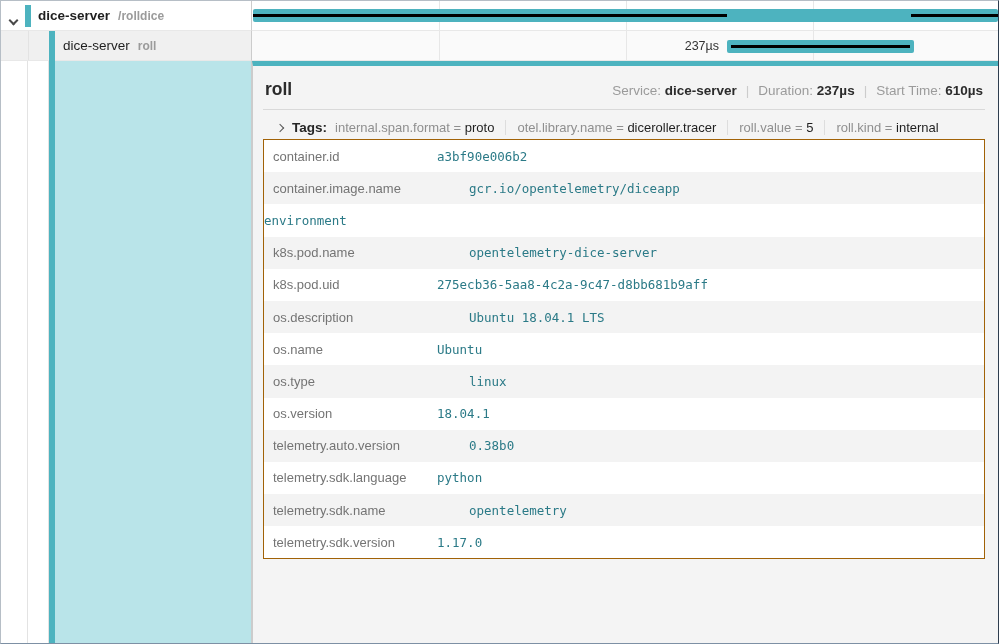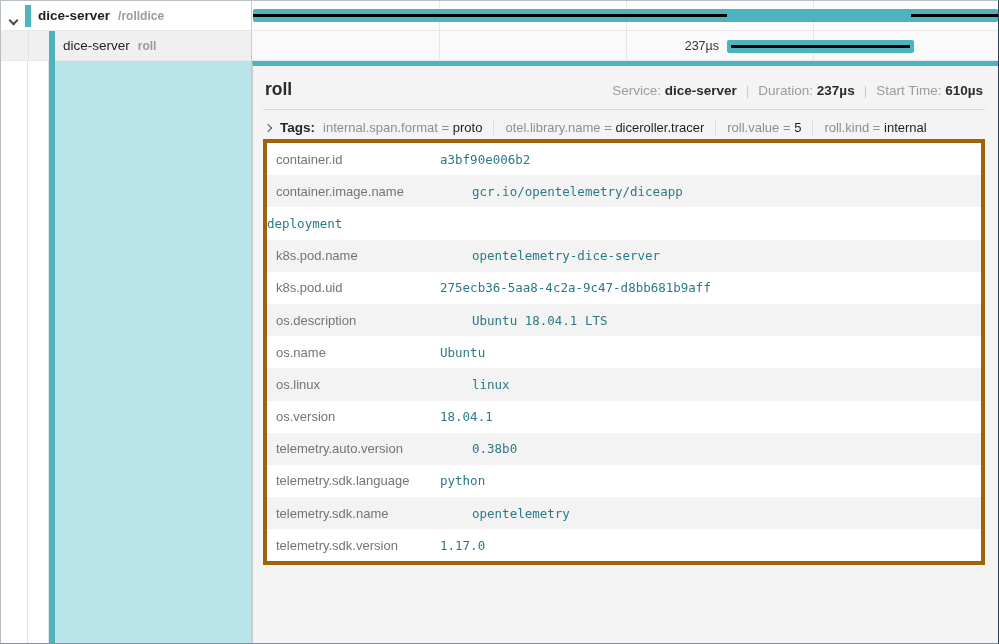--- a/index.html
+++ b/index.html
@@ -72,31 +72,31 @@
   }
   .d-header {
     display:flex; justify-content:space-between; align-items:baseline;
     margin:0 13px 0 10px; padding:13px 2px 9px 2px; border-bottom:1px solid #d9d9d9;
   }
   .d-title { font-size:17.5px; font-weight:600; color:#2b2b2b; }
   .d-meta { font-size:13.5px; color:#9b9b9b; }
   .d-meta b { color:#2b2b2b; font-weight:700; }
   .meta-pipe { color:#cccccc; padding:0 9px; }
 
-  .tags-row { display:flex; align-items:center; padding:10px 14px 4px 12px; font-size:13px; }
+  .tags-row { display:flex; align-items:center; padding:10px 14px 4px 24px; font-size:13px; }
   .tags-row .chev, .proc-row .chev { width:6px; height:6px; border-width:1.5px; border-color:#555; margin-right:9px; }
   .tags-label, .proc-label { font-weight:700; color:#262626; font-size:13.5px; }
   .tags-label { margin-right:8px; }
   .tag-item { padding:0 11px; color:#8f8f8f; white-space:nowrap; }
   .tag-item + .tag-item { border-left:1px solid #dddddd; }
   .tag-item .tag-val { color:#1f1f1f; }
 
   .proc-row { display:flex; align-items:center; padding:9px 14px 8px 12px; }
 
-  .kv-table { margin:0 13px 0 10px; border:4px solid #a16207; background:#fff; }
+  .kv-table { margin:0 13px 0 10px; border:1px solid #a16207; background:#fff; }
   .kv-row { display:flex; align-items:center; height:32.2px; }
   .kv-row.alt { background:#f3f3f3;gap:32px; }
   .kv-key { width:173px; padding-left:9px; font-size:13px; color:#747474; flex:none; }
   .kv-val { font-family:"DejaVu Sans Mono","Liberation Mono",monospace; font-size:12.5px; color:#2b7a87; }
 
   .d-footer { position:absolute; right:13px; bottom:7px; display:flex; align-items:center; }
   .spanid-label { font-size:13px; color:#bdbdbd; margin-right:5px; }
   .spanid-value { font-size:13.5px; color:#4a4a4a; }
   .link-btn {
     margin-left:10px; width:31px; height:27px; border:1px solid #cfcfcf; border-radius:4px;
@@ -176,40 +176,40 @@
     <div class="kv-table">
       <div class="kv-row">
           <span class="kv-key">container.id</span>
           <span class="kv-val">a3bf90e006b2</span>
         </div>
       <div class="kv-row alt">
           <span class="kv-key">container.image.name</span>
           <span class="kv-val">gcr.io/opentelemetry/diceapp</span>
         </div>
       <div class="kv-row">
-          <span class="kv-val">deployment</span>
+          <span class="kv-val">environment</span>
         </div>
       <div class="kv-row alt">
           <span class="kv-key">k8s.pod.name</span>
           <span class="kv-val">opentelemetry-dice-server</span>
         </div>
       <div class="kv-row">
           <span class="kv-key">k8s.pod.uid</span>
           <span class="kv-val">275ecb36-5aa8-4c2a-9c47-d8bb681b9aff</span>
         </div>
       <div class="kv-row alt">
           <span class="kv-key">os.description</span>
           <span class="kv-val">Ubuntu 18.04.1 LTS</span>
         </div>
       <div class="kv-row">
           <span class="kv-key">os.name</span>
           <span class="kv-val">Ubuntu</span>
         </div>
       <div class="kv-row alt">
-          <span class="kv-key">os.linux</span>
+          <span class="kv-key">os.type</span>
           <span class="kv-val">linux</span>
         </div>
       <div class="kv-row">
           <span class="kv-key">os.version</span>
           <span class="kv-val">18.04.1</span>
         </div>
       <div class="kv-row alt">
           <span class="kv-key">telemetry.auto.version</span>
           <span class="kv-val">0.38b0</span>
         </div>

